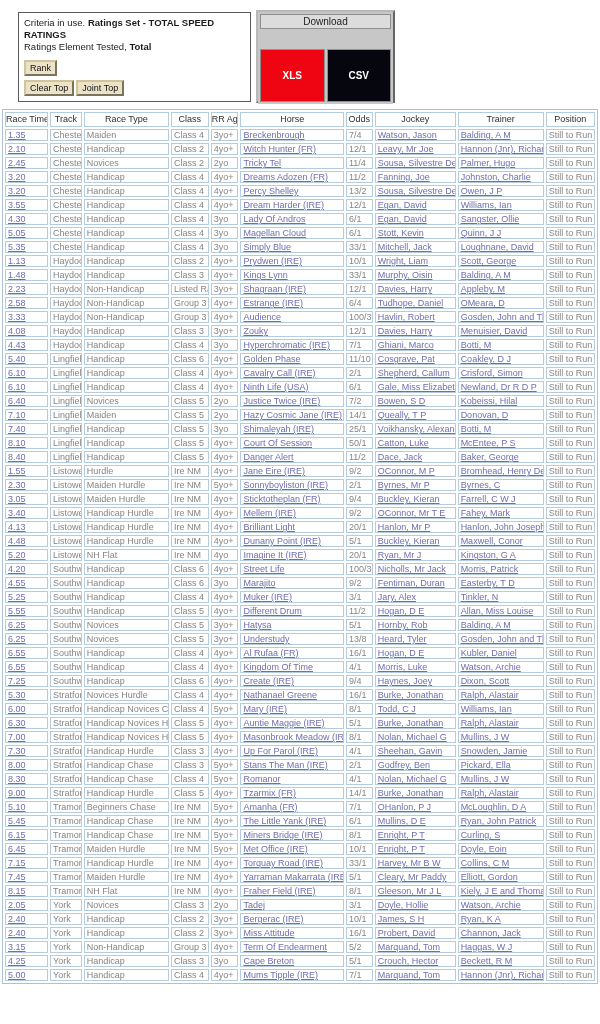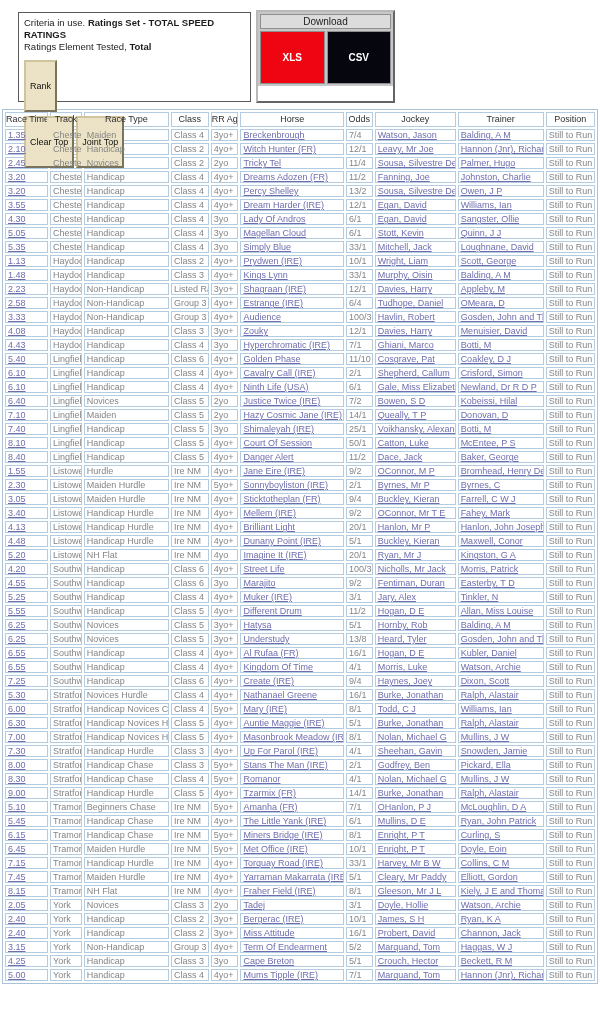--- a/index.html
+++ b/index.html
@@ -8,27 +8,27 @@
   
   .top { display:flex; align-items:center; gap:5px; margin:10px 0 6px 18px; }
   .criteria-box {
     width:233px; height:90px; box-sizing:border-box;
     border:1px solid #5a5a5a; padding:4px 5px;
     font-size:9.5px; color:#1d1d1d; line-height:12px;
   }
   .btn-row { margin-top:7px; display:flex; gap:2px; }
   .btn {
     font-family:"Liberation Sans", sans-serif; font-size:9px; color:#111;
-    background:#ece3c6; border:2px outset #cfc49b; padding:19px 4px; cursor:pointer;
+    background:#ece3c6; border:2px outset #cfc49b; padding:1px 4px; cursor:pointer;
   }
   .download-box {
     width:139px; height:93px; box-sizing:border-box;
     border:2px outset #b9b9b9; background:#fff;
   }
-  .dl-grid { background:#c7c7c7; padding:2px; display:flex; flex-direction:column; gap:2px; }
+  .dl-grid { background:#c7c7c7; padding:2px; display:flex; flex-direction:column; gap:20px; }
   .dl-title {
     background:#dcdcdc; border:1px solid #8f8f8f; text-align:center;
     font-size:10px; color:#222; padding:1px 0;
   }
   .dl-row { display:flex; gap:2px; }
   .dl-btn {
     flex:1; display:block; text-align:center; font-size:10px; font-weight:bold;
     color:#fff; text-decoration:none; padding:20px 0; border:1px solid #8f8f8f;
   }
 

